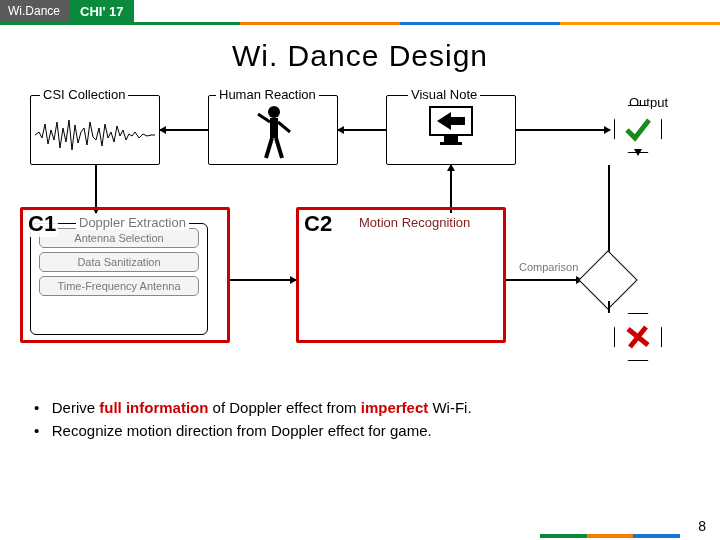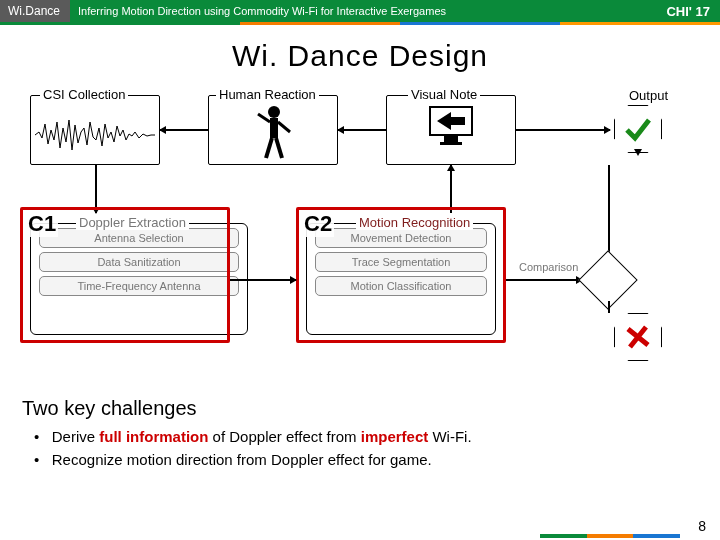--- a/index.html
+++ b/index.html
@@ -39,21 +39,20 @@
   .accent-bottom div:nth-child(1){background:#0a8a3a;flex:1;}
   .accent-bottom div:nth-child(2){background:#f57c00;flex:1;}
   .accent-bottom div:nth-child(3){background:#1976d2;flex:1;}
   svg.wave { position:absolute; }
 </style>
 </head>
 <body>
 
 <div class="topbar">
   <div class="topbar-left">Wi.Dance</div>
-  <div class="topbar-mid">Inferring Motion Direction using Commodity Wi-Fi for Interactive Exergames</div>
   <div class="topbar-right">CHI' 17</div>
 </div>
 <div class="accentbar">
     <div></div>
     <div></div>
     <div></div>
     <div></div>
   </div>
 
 <div class="title">Wi. Dance  Design</div>
@@ -85,42 +84,37 @@
         <svg width="40" height="26" style="position:absolute;left:0;top:0;">
           <polygon points="6,13 20,4 20,9 34,9 34,17 20,17 20,22" fill="#000"></polygon>
         </svg>
       </div>
       <div class="monitor-stand"></div>
         <div class="monitor-base"></div>
     </div>
   </div>
   <div class="label-title" style="left:398px; top:4px;">Visual Note</div>
 
-  <div class="label-title" style="left:616px; top:5px;">Output</div>
+  <div class="label-title" style="left:616px; top:12px;">Output</div>
 
   <div class="arrow" style="left:150px; top:46px; width:48px; transform:scaleX(-1);"></div>
   <div class="arrow" style="left:328px; top:46px; width:48px; transform:scaleX(-1);"></div>
   <div class="arrow" style="left:506px; top:46px; width:94px;"></div>
 
   <div class="arrow down" style="left:85px; top:82px; height:48px;"></div>
   <div class="arrow up" style="left:440px; top:82px; height:48px;"></div>
   <div style="position:absolute; left:598px; top:82px; width:1.5px; height:130px; background:#000;"></div>
 
-  <div class="box" style="left:20px; top:140px; width:218px; height:112px; border-radius:6px;">
+  <div class="box" style="left:20px; top:140px; width:178px; height:112px; border-radius:6px;">
     <div class="inner-box">Antenna Selection</div>
     <div class="inner-box">Data Sanitization</div>
     <div class="inner-box">Time-Frequency Antenna</div>
   </div>
   <div class="label-title" style="left:66px; top:132px; color:#777;text-align:right;">Doppler Extraction</div>
 
-  <div class="box" style="left:296px; top:140px; width:190px; height:112px; border-radius:6px;">
-    <div class="inner-box">Movement Detection</div>
-    <div class="inner-box">Trace Segmentation</div>
-    <div class="inner-box">Motion Classification</div>
-  </div>
   <div class="label-title" style="left:346px; top:132px; color:#7f1d1d;">Motion Recognition</div>
 
   <div class="redbox" style="left:10px; top:124px; width:210px; height:136px;"></div>
   <div class="clabel" style="left:16px; top:128px;">C1</div>
   <div class="redbox" style="left:286px; top:124px; width:210px; height:136px;"></div>
   <div class="clabel" style="left:292px; top:128px;">C2</div>
 
   <div class="arrow" style="left:220px; top:196px; width:66px;"></div>
 
   <div class="arrow" style="left:496px; top:196px; width:76px;"></div>
@@ -137,21 +131,20 @@
     <svg width="32" height="32">
         <path d="M6 8 L26 24 M24 6 L8 26" stroke="#c00" stroke-width="5" fill="none"></path>
       </svg>
   </div>
   <div style="position:absolute; left:598px; top:218px; width:1.5px; height:12px; background:#000;"></div>
   <div class="arrow down" style="left:627px; top:72px; height:0;"></div>
 
 </div>
 
 <div class="bottom-section">
-  <div class="subheading">Two  key  challenges</div>
   <div class="bullets">
     <div>•&nbsp;&nbsp;&nbsp;<span>Derive </span><span class="hl">full  information</span><span>  of Doppler effect from </span><span class="hl">imperfect</span><span>  Wi-Fi.</span></div>
     <div>•&nbsp;&nbsp;&nbsp;<span>Recognize motion direction from Doppler effect for game.</span></div>
   </div>
 </div>
 
 <div class="accent-bottom">
     <div></div>
     <div></div>
     <div></div>

